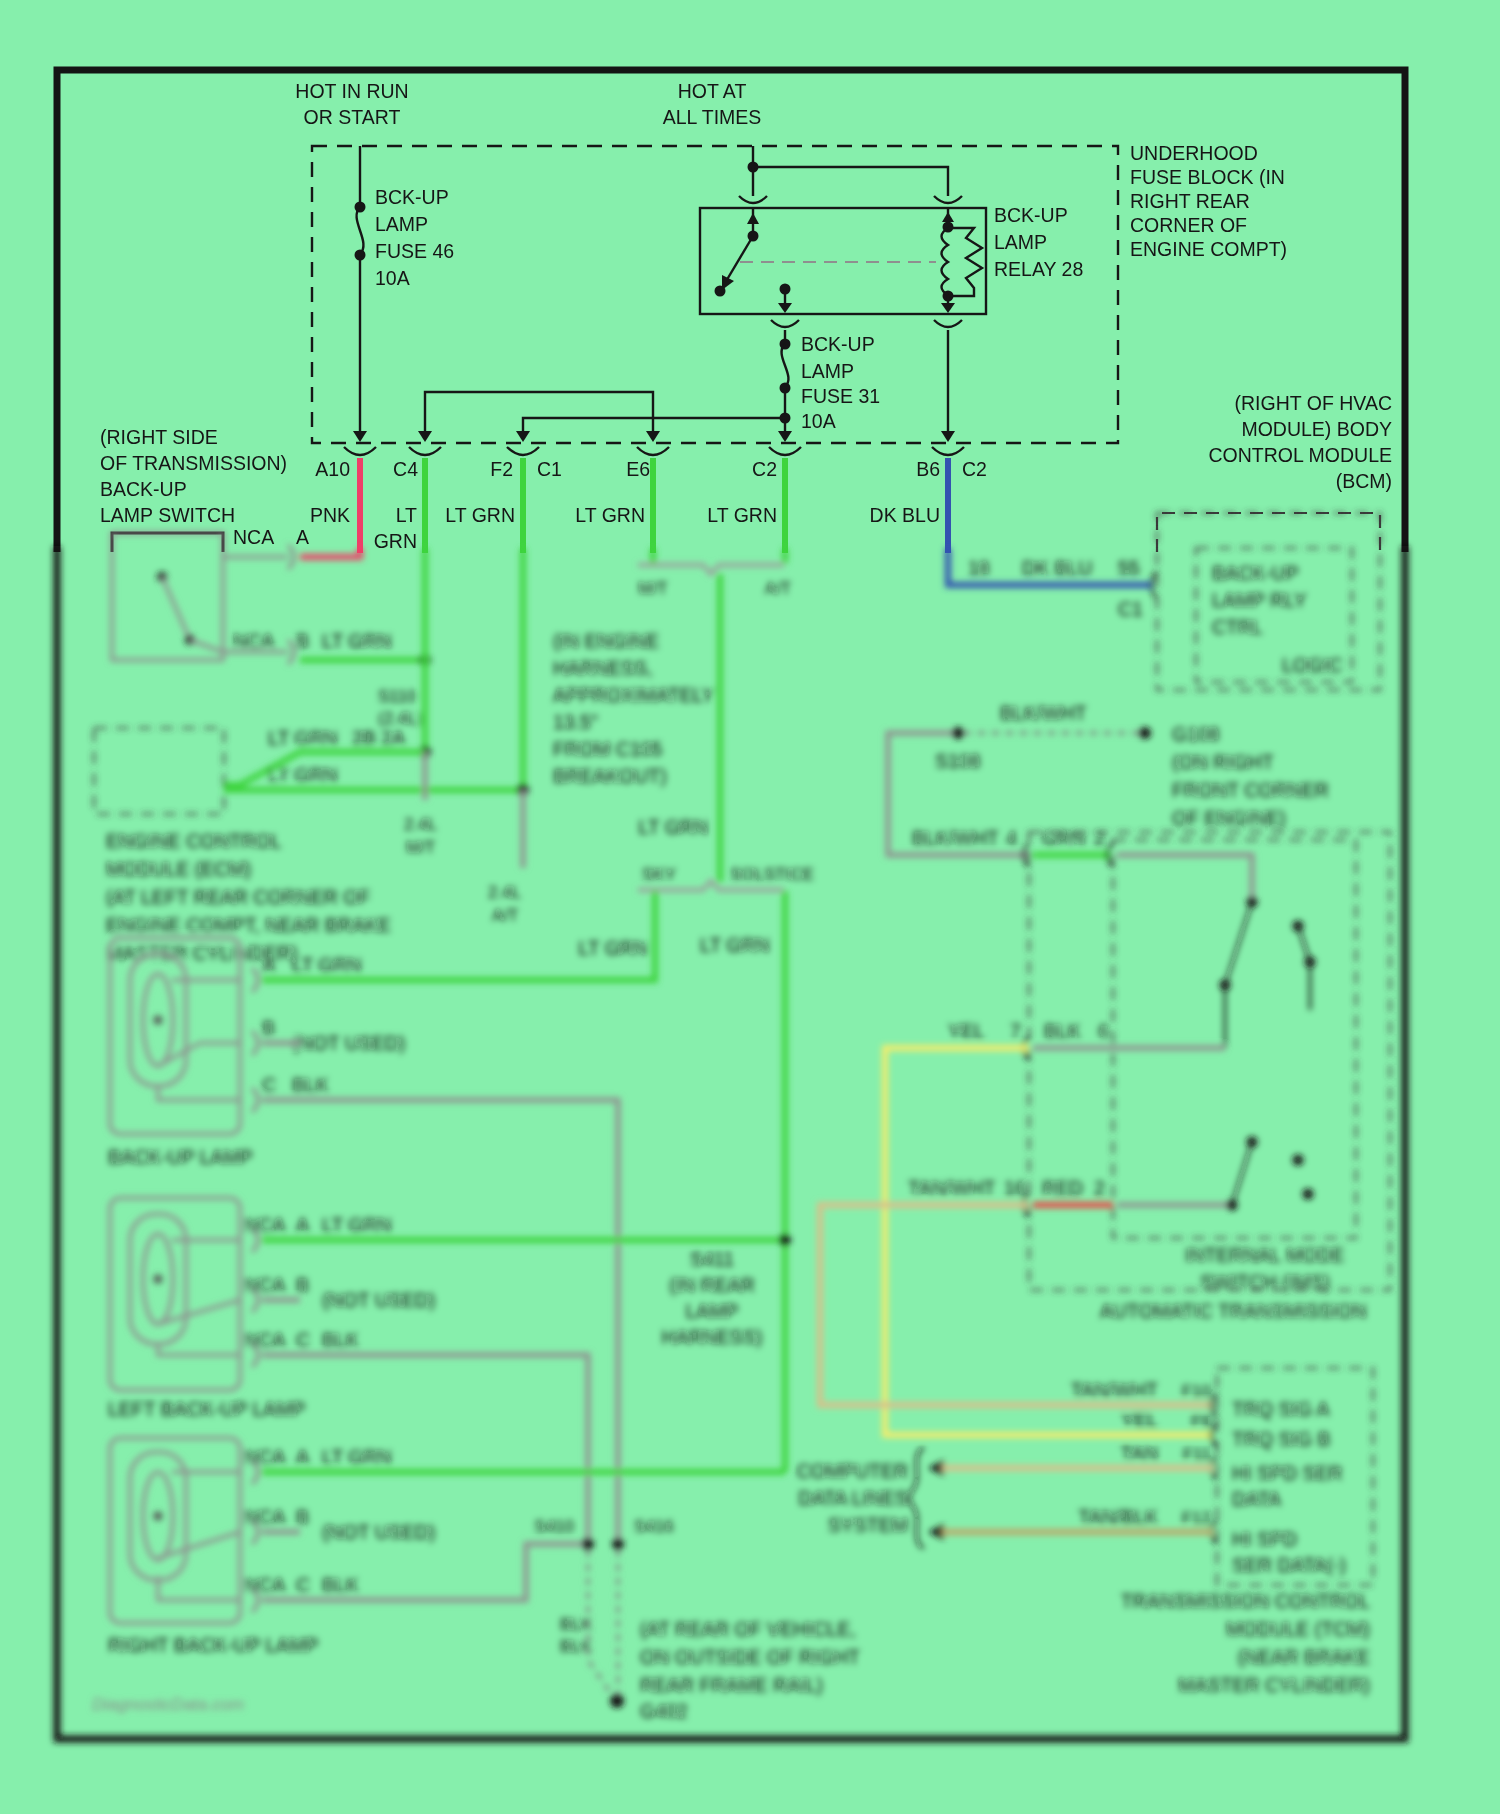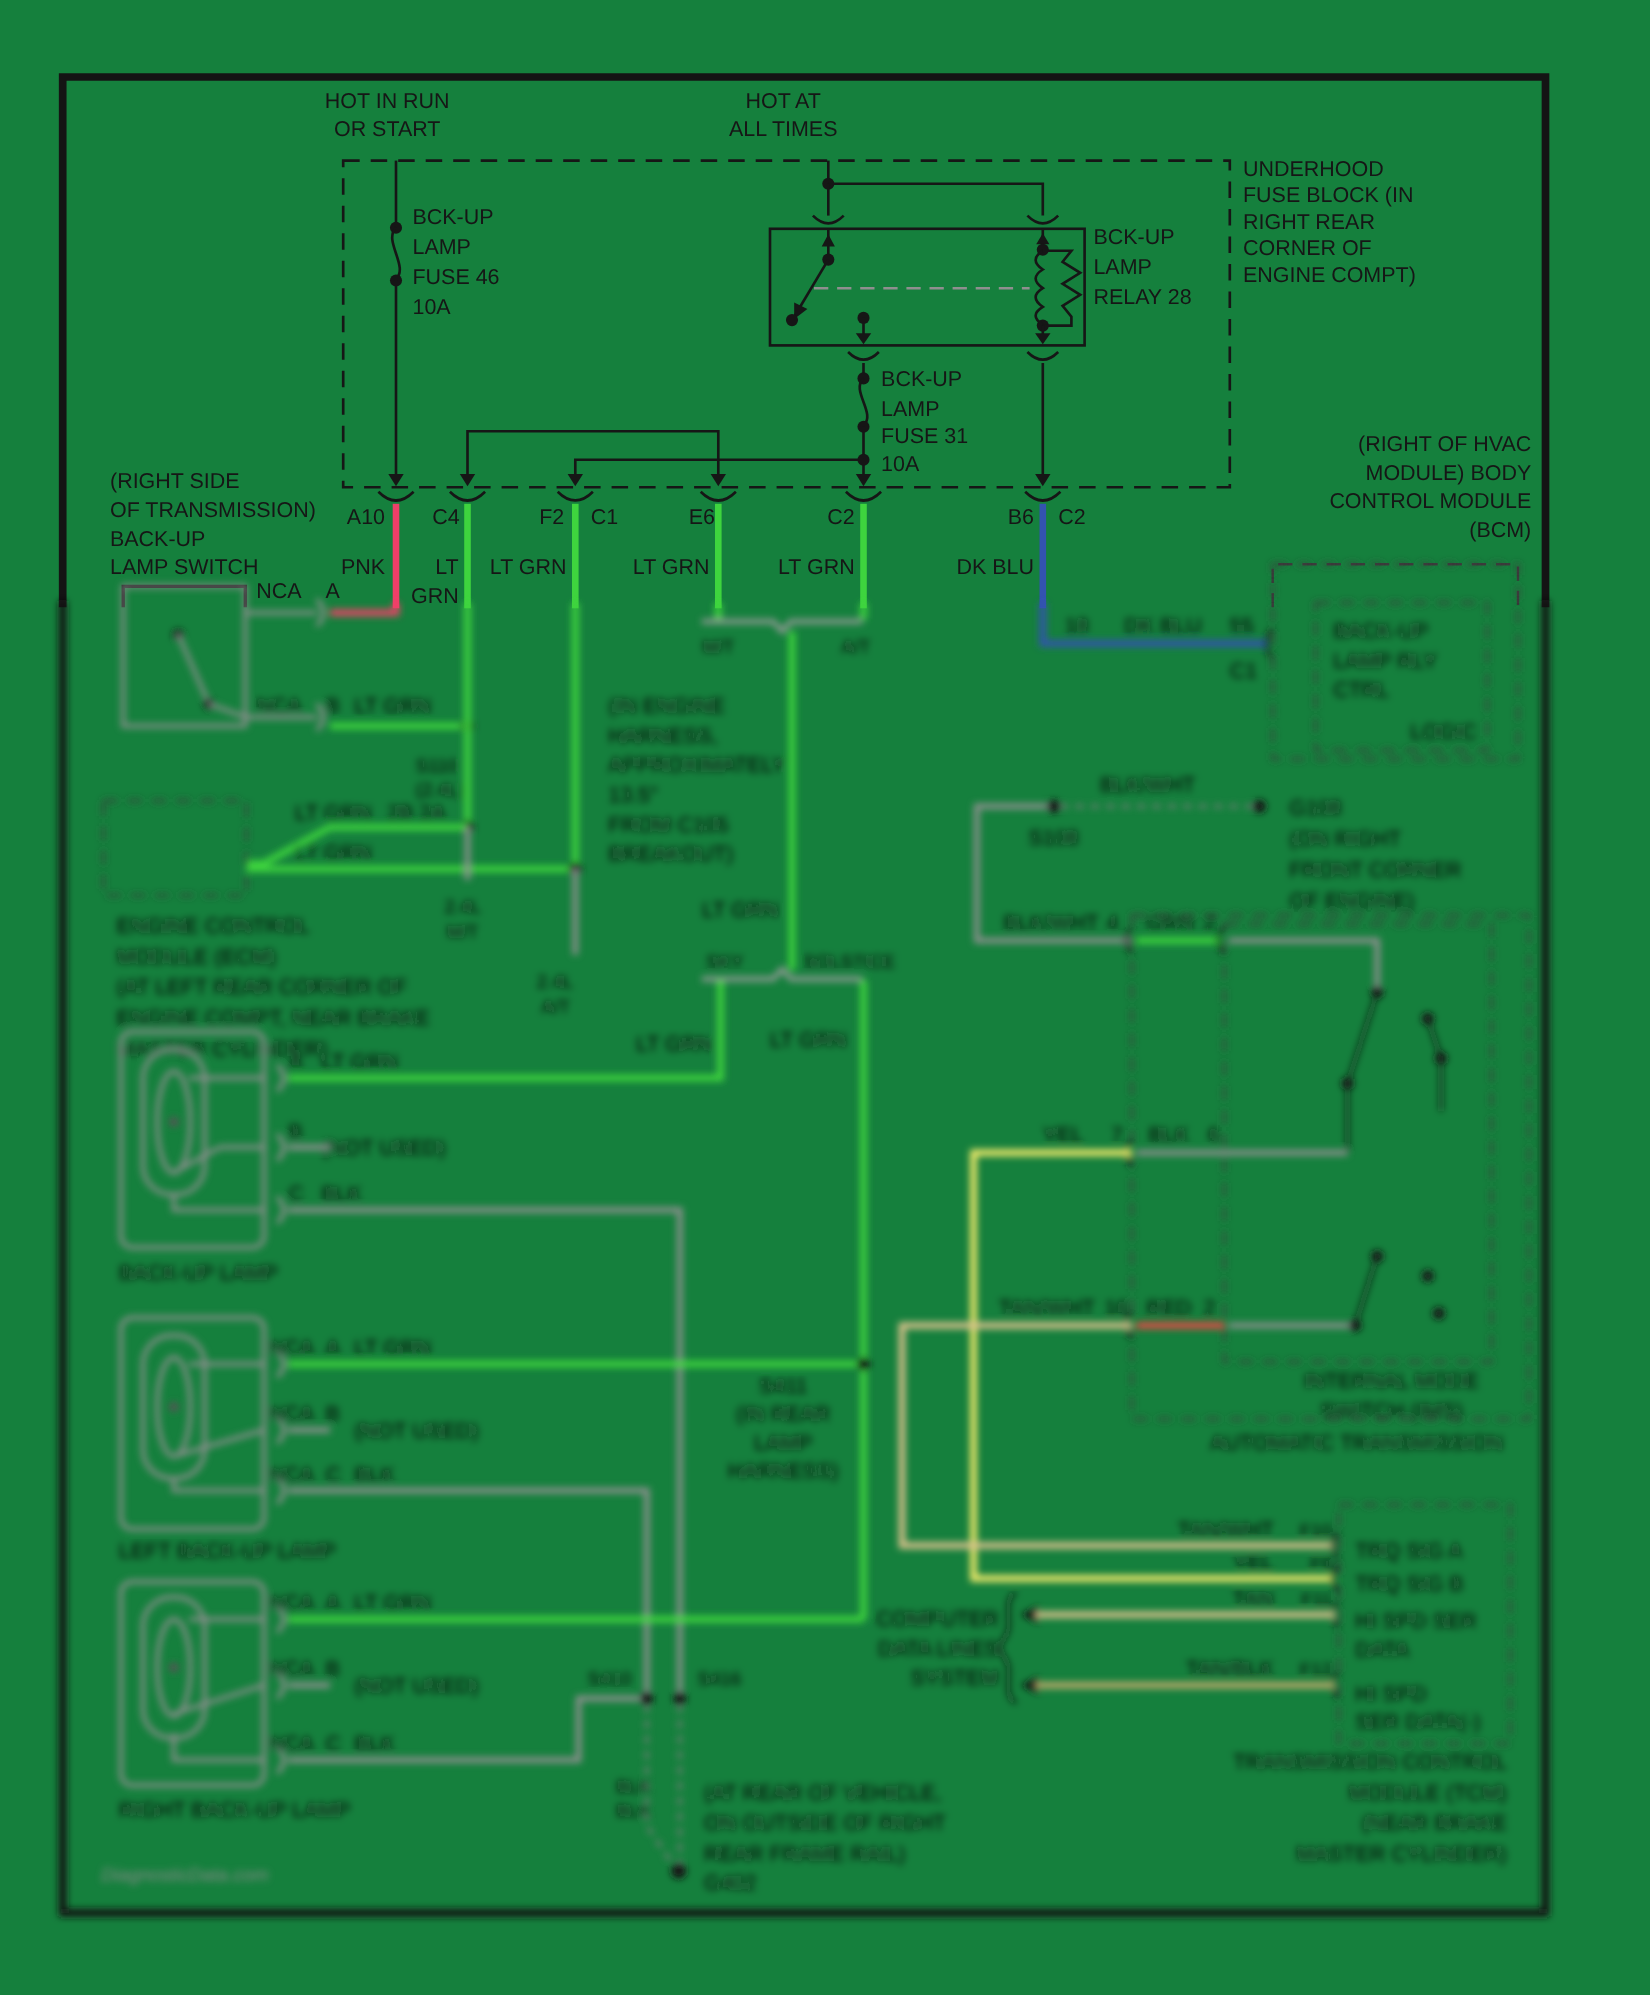--- a/index.html
+++ b/index.html
@@ -1,16 +1,16 @@
 <!DOCTYPE html>
 <html style="--pnk: #ee3f68; --grn: #3ed43e; --blu: #3353b0; --yel: #f4ec6b; --tan: #d8c08a; --tanb: #bba96b; --red: #ea4747;"><head>
 <meta charset="utf-8">
 <style>
   html,body{margin:0;padding:0;background:#fff;}
-  .page{position:relative;width:1500px;height:1814px;background:#15803d;overflow:hidden;}
+  .page{position:relative;width:1500px;height:1814px;background:#86efac;overflow:hidden;}
   svg{display:block}
   text{font-family:"Liberation Sans","DejaVu Sans",sans-serif;font-size:19.5px;fill:#161616;}
   text.ts{font-size:17px;}
   text.wm{font-size:17px;fill:#8a8a8a;font-style:italic;}
   .k{stroke:#161616;stroke-width:2.4;fill:none;}
   .k3{stroke:#161616;stroke-width:3;fill:none;}
   .kd{stroke:#161616;stroke-width:2.4;fill:none;stroke-dasharray:15 10;}
   .kd2{stroke:#3a3a3a;stroke-width:2.2;fill:none;stroke-dasharray:13 9;}
   .lk{stroke:#8f8f8f;stroke-width:2.2;fill:none;stroke-dasharray:13 8;}
   .gnd{stroke:#7d7d7d;stroke-width:3;fill:none;stroke-dasharray:7 7;}

